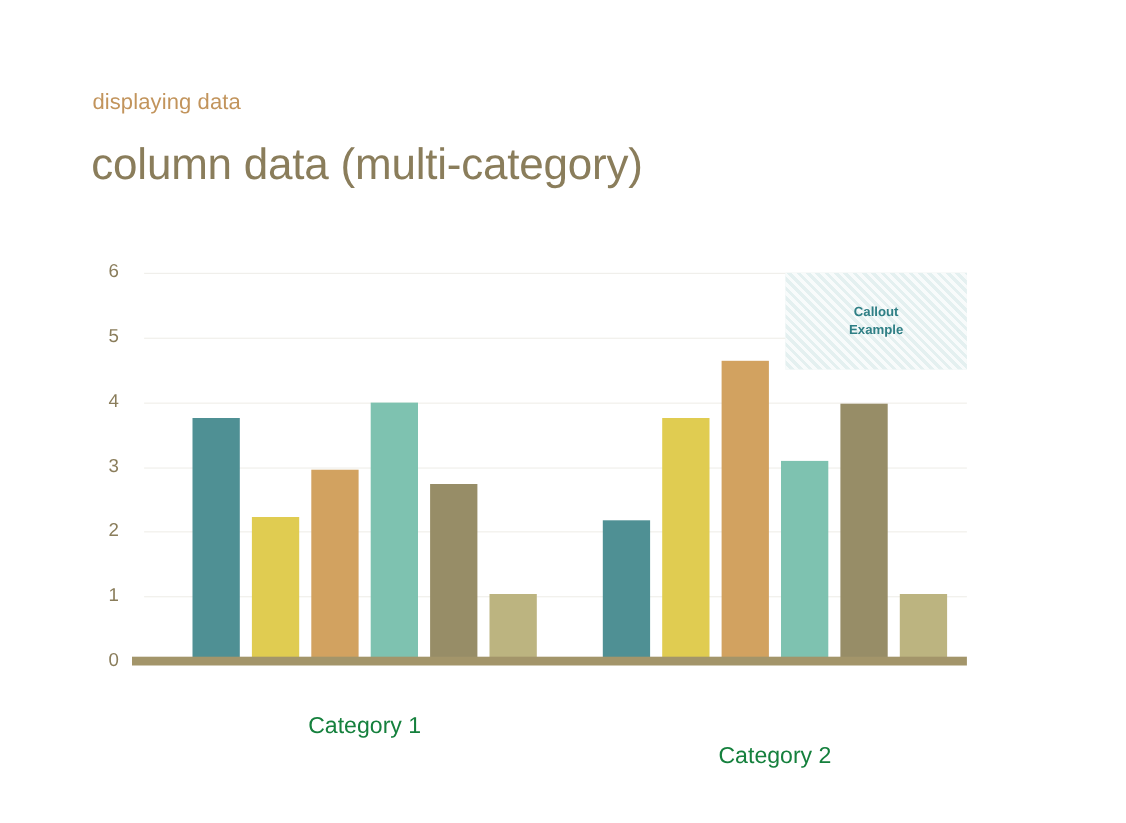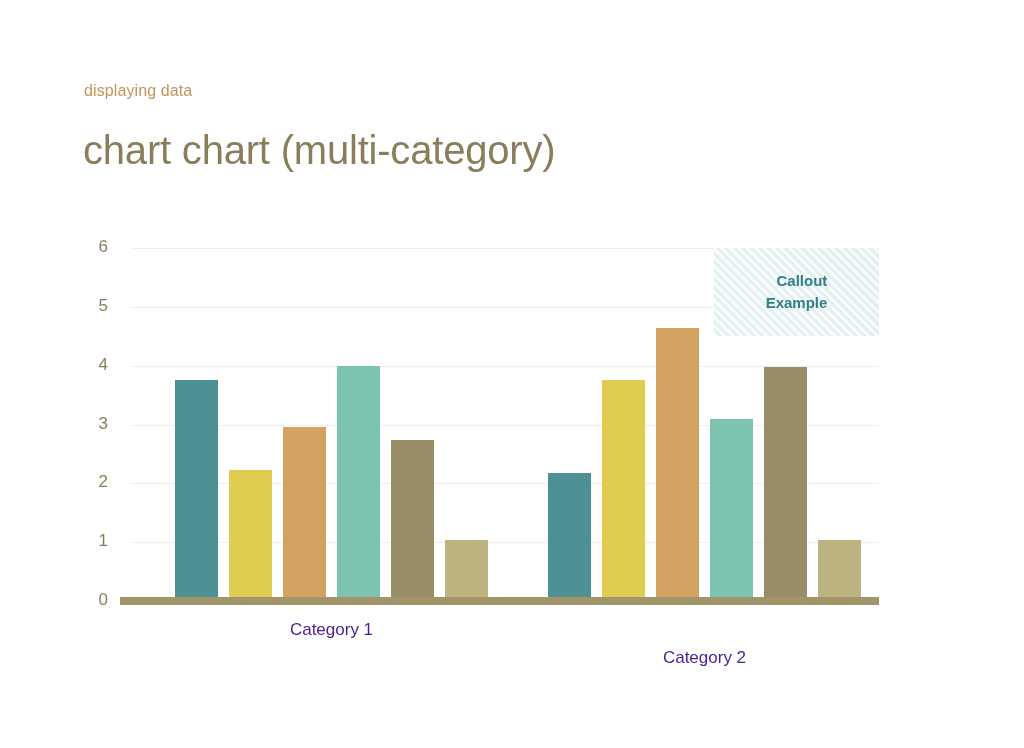--- a/index.html
+++ b/index.html
@@ -21,21 +21,21 @@
     width: 1024px;
     height: 748px;
     background: #ffffff;
   }
 
   
   #eyebrow {
     position: absolute;
     left: 84px;
     top: 82px;
-    font-size: 16px;
+    font-size: 20px;
     letter-spacing: 0.1px;
     color: #c2945c;
     white-space: nowrap;
   }
   #slide-title {
     position: absolute;
     left: 83px;
     top: 128px;
     font-size: 40px;
     font-weight: normal;
@@ -94,23 +94,23 @@
 
   #bars-layer {
     position: absolute;
     left: 0; top: 0;
     width: 748px;
     height: 353px;
   }
 
   .cat-label {
     position: absolute;
-    top: 620px;
-    font-size: 17px;
-    color: #4c1d95;
+    top: 648px;
+    font-size: 21px;
+    color: #15803d;
     text-align: center;
     white-space: nowrap;
   }
 
   
   #callout {
     position: absolute;
     left: 714px;
     top: 248px;
     width: 165px;
@@ -120,34 +120,34 @@
         45deg,
         rgba(255,255,255,0.75) 0px,
         rgba(255,255,255,0.75) 3px,
         rgba(255,255,255,0) 3px,
         rgba(255,255,255,0) 6px);
     display: flex;
     align-items: center;
     justify-content: center;
   }
   #callout-text {
-    font-size: 15px;
+    font-size: 12px;
     font-weight: bold;
     color: #2f7f85;
-    text-align: right;
+    text-align: center;
     line-height: 1.45;
   }
 </style>
 </head>
 <body>
 
 <div id="slide">
 
   <div id="eyebrow">displaying data</div>
-  <div id="slide-title">chart chart (multi-category)</div>
+  <div id="slide-title">column data (multi-category)</div>
 
   <div id="chart">
 
     <div id="ytick-labels">
         <div class="ytick-label" style="top: 590px; color: rgb(138, 125, 91);">0</div>
         <div class="ytick-label" style="top: 531.167px; color: rgb(138, 125, 91);">1</div>
         <div class="ytick-label" style="top: 472.333px; color: rgb(138, 125, 91);">2</div>
         <div class="ytick-label" style="top: 413.5px; color: rgb(138, 125, 91);">3</div>
         <div class="ytick-label" style="top: 354.667px; color: rgb(138, 125, 91);">4</div>
         <div class="ytick-label" style="top: 295.833px; color: rgb(138, 125, 91);">5</div>

